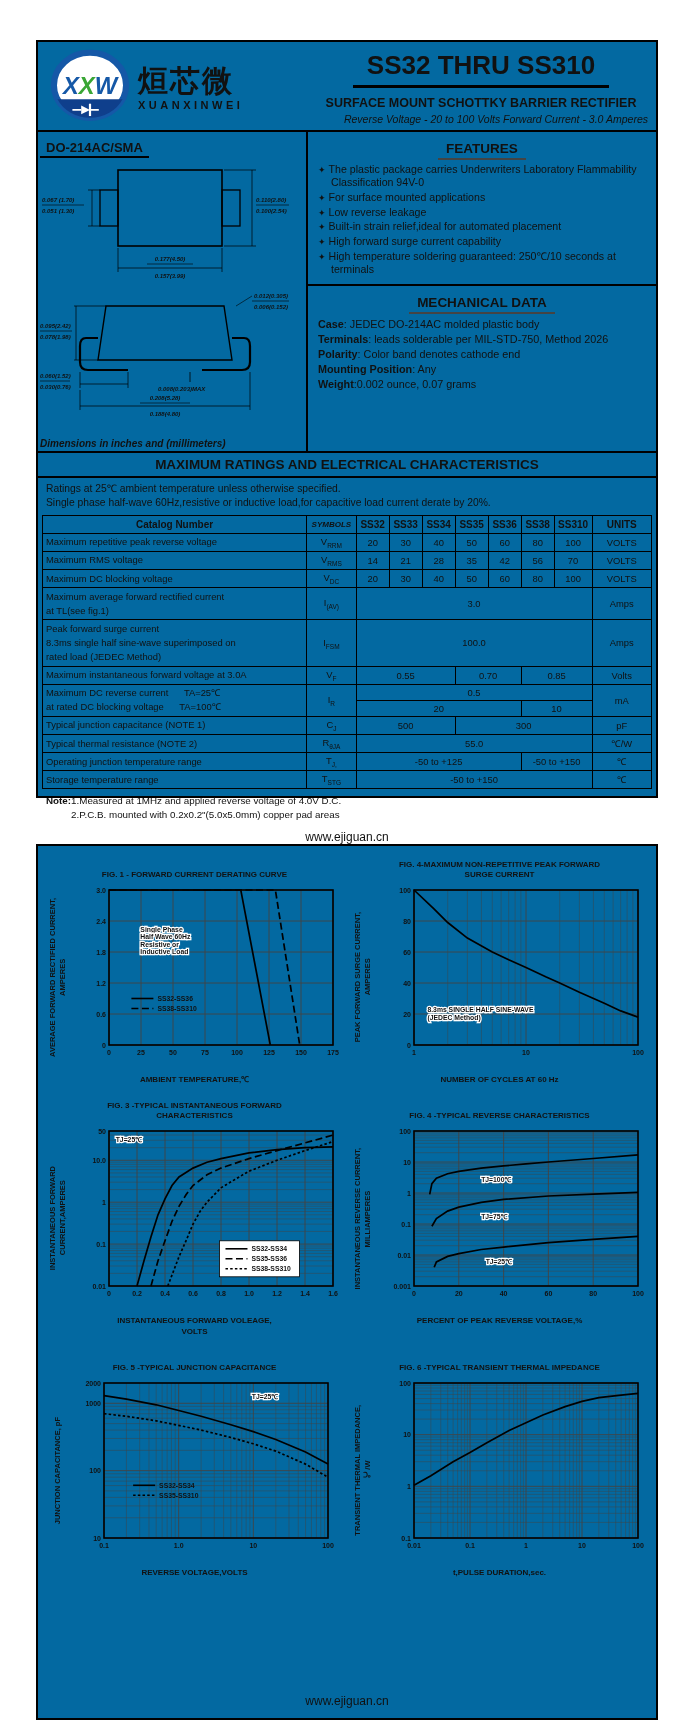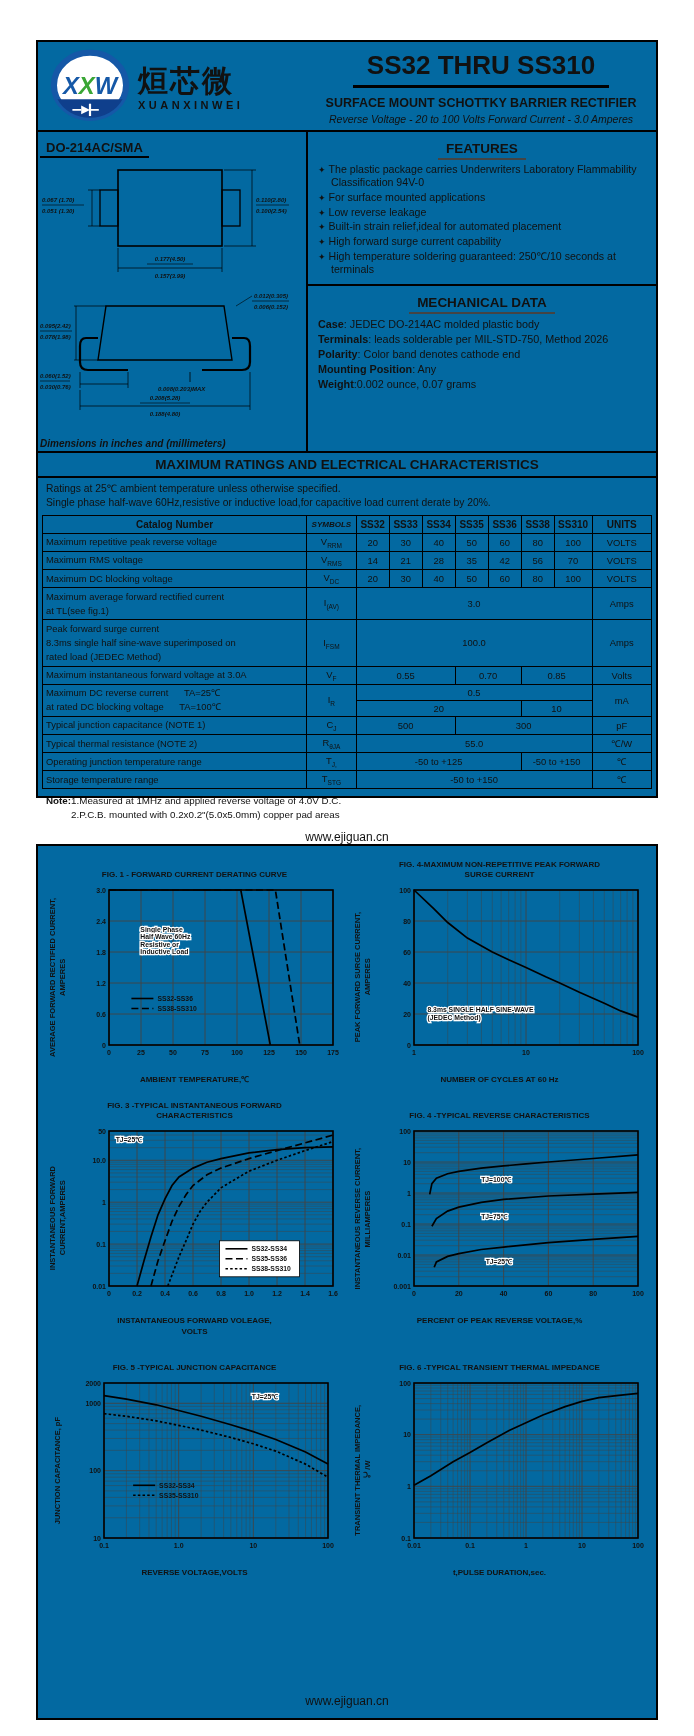--- a/index.html
+++ b/index.html
@@ -11,21 +11,21 @@
 
   
   .hdr{display:flex;align-items:center;padding:6px 8px 4px 8px;}
   .logo{display:flex;align-items:center;width:268px;}
   .logo-txt{margin-left:4px;}
   .logo-cn{font-size:30px;font-weight:bold;letter-spacing:2px;line-height:1.1;}
   .logo-en{font-size:11px;font-weight:bold;letter-spacing:3.5px;margin-top:2px;}
   .hdr-right{flex:1;text-align:center;}
   .doc-title{font-size:26px;font-weight:bold;display:inline-block;border-bottom:3px solid #000;padding:0 14px 4px 14px;margin-bottom:8px;}
   .doc-sub{font-size:12.5px;font-weight:bold;}
-  .doc-tag{font-size:10.5px;font-style:italic;margin-top:3px;}
+  .doc-tag{font-size:10.5px;font-style:italic;margin-top:3px;text-align:right;}
 
   
   .mid{display:flex;border-top:2px solid #000;}
   .pkg{width:270px;border-right:2px solid #000;box-sizing:border-box;padding:8px 2px 2px 2px;display:flex;flex-direction:column;align-items:flex-start;}
   .pkg-name{font-size:13px;font-weight:bold;border-bottom:2px solid #000;padding:0 6px 1px 6px;margin-bottom:2px;}
   .pkg-cap{font-size:10px;font-style:italic;font-weight:bold;margin-top:16px;}
   .dim{font:italic bold 6px "Liberation Sans",sans-serif;fill:#111;}
   .rcol{flex:1;display:flex;flex-direction:column;}
   .feat{padding:5px 10px 6px 10px;border-bottom:2px solid #000;}
   .sec-title{text-align:center;margin:2px 0 6px 0;}

